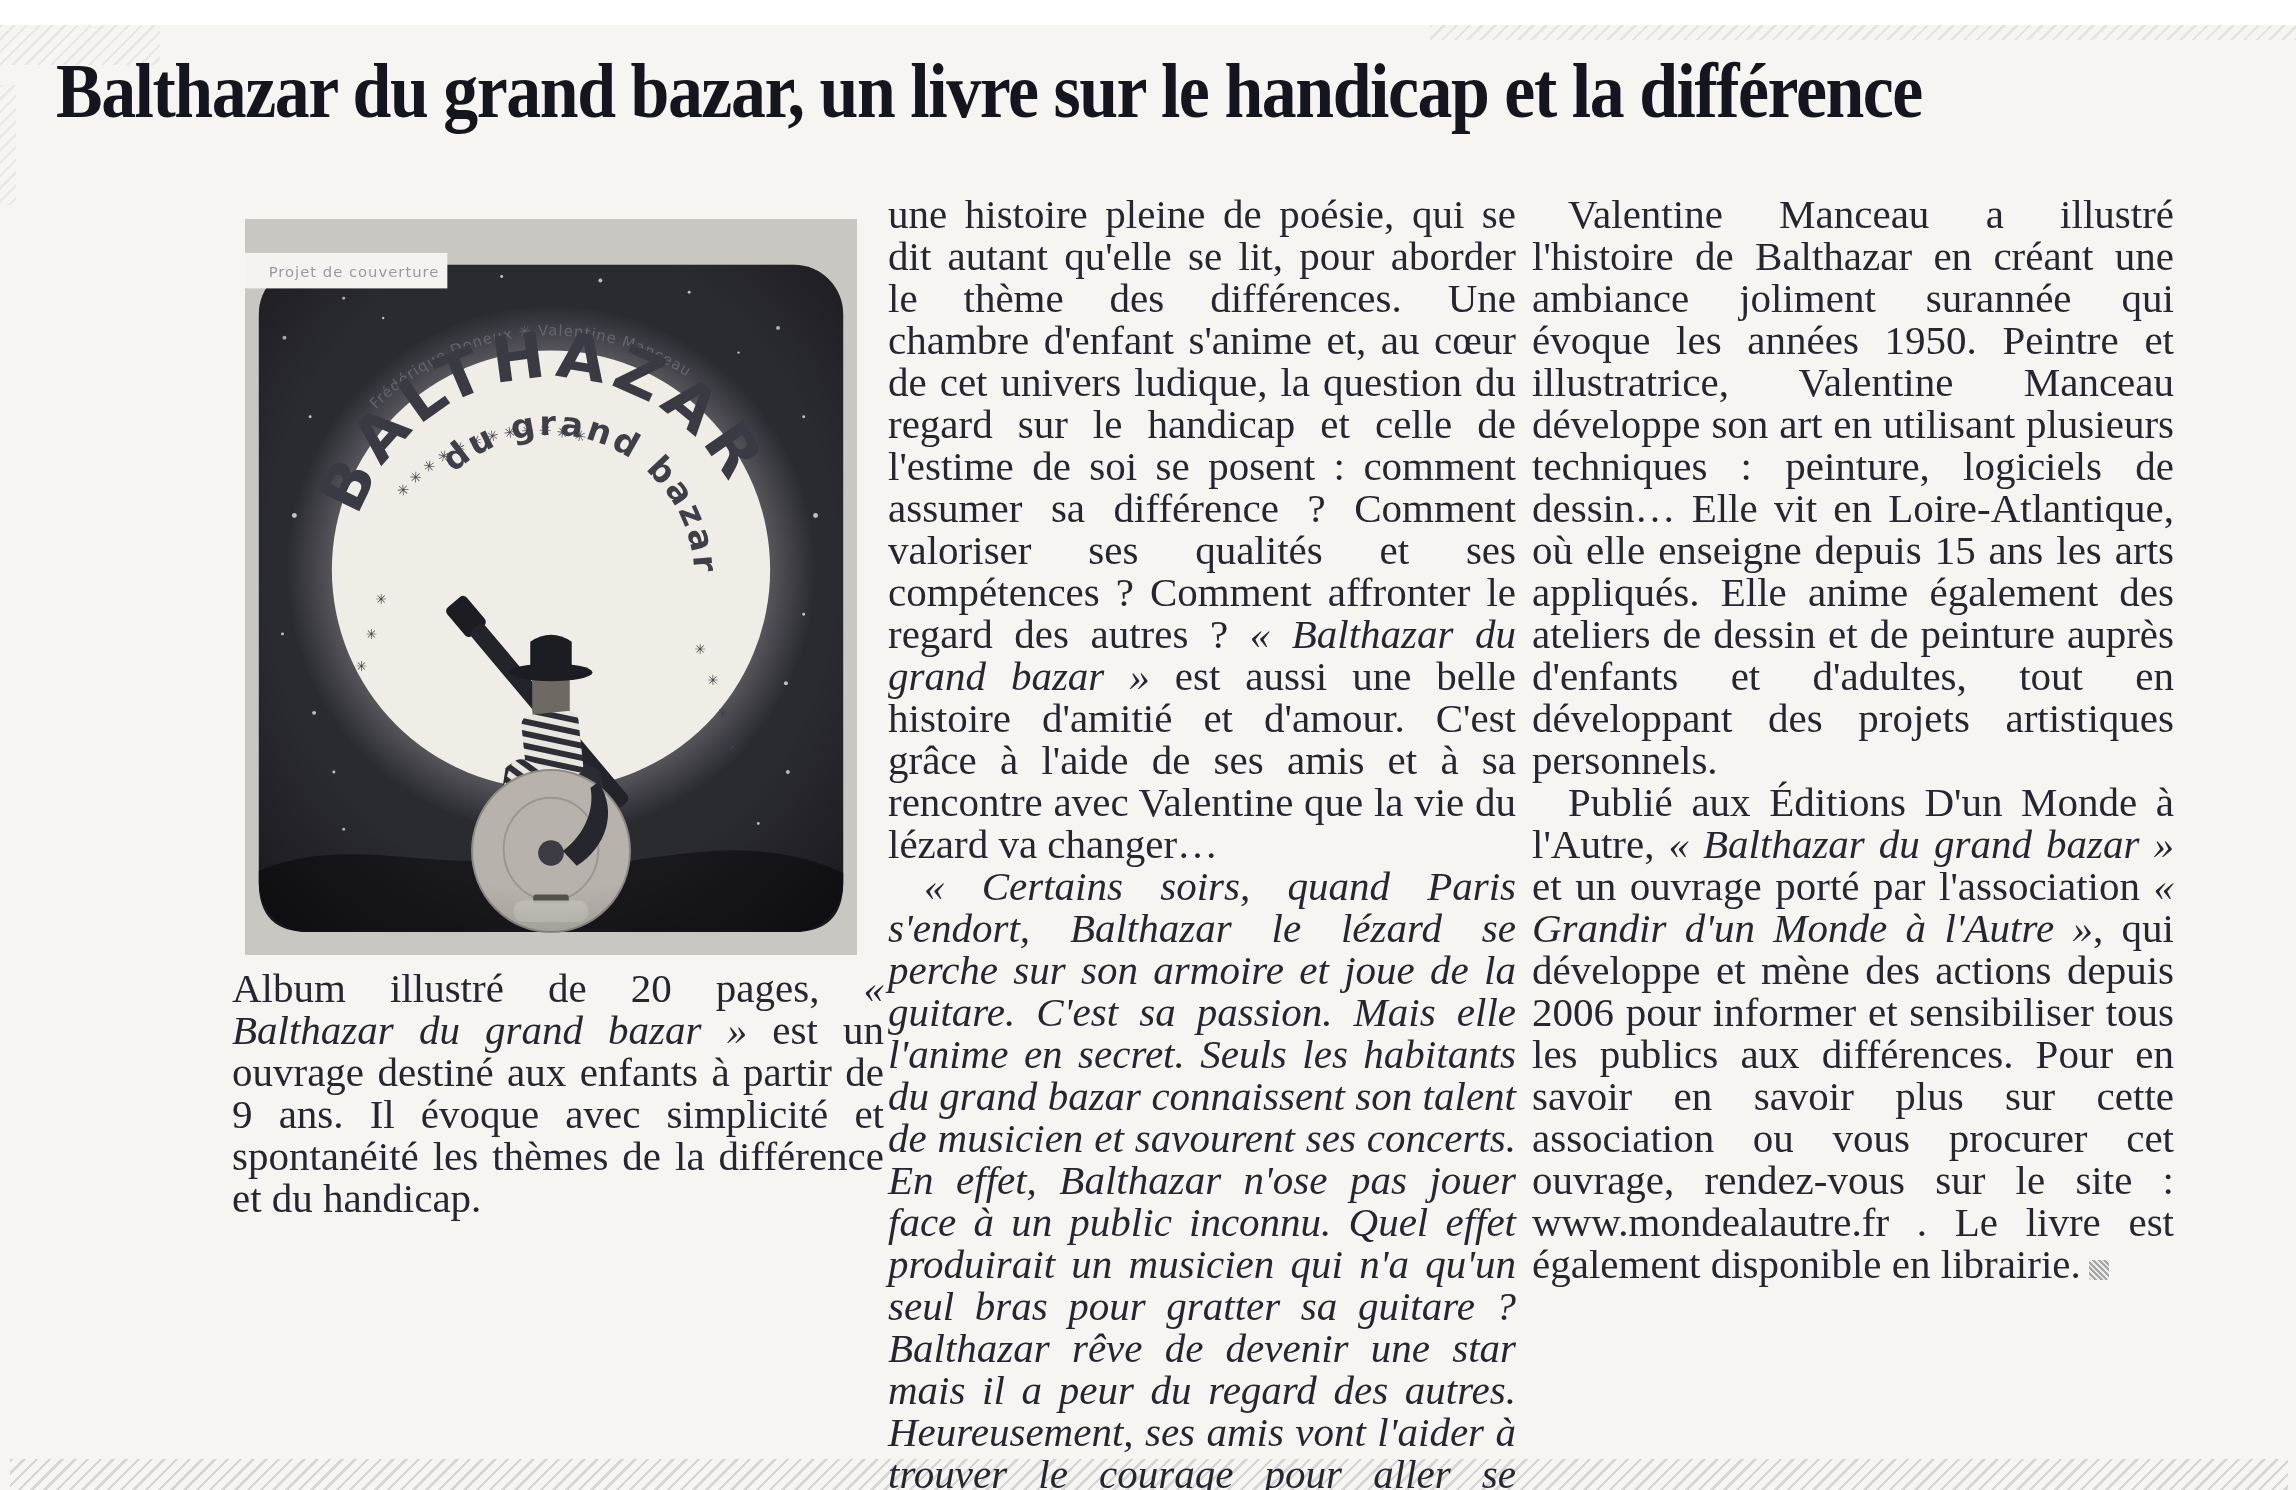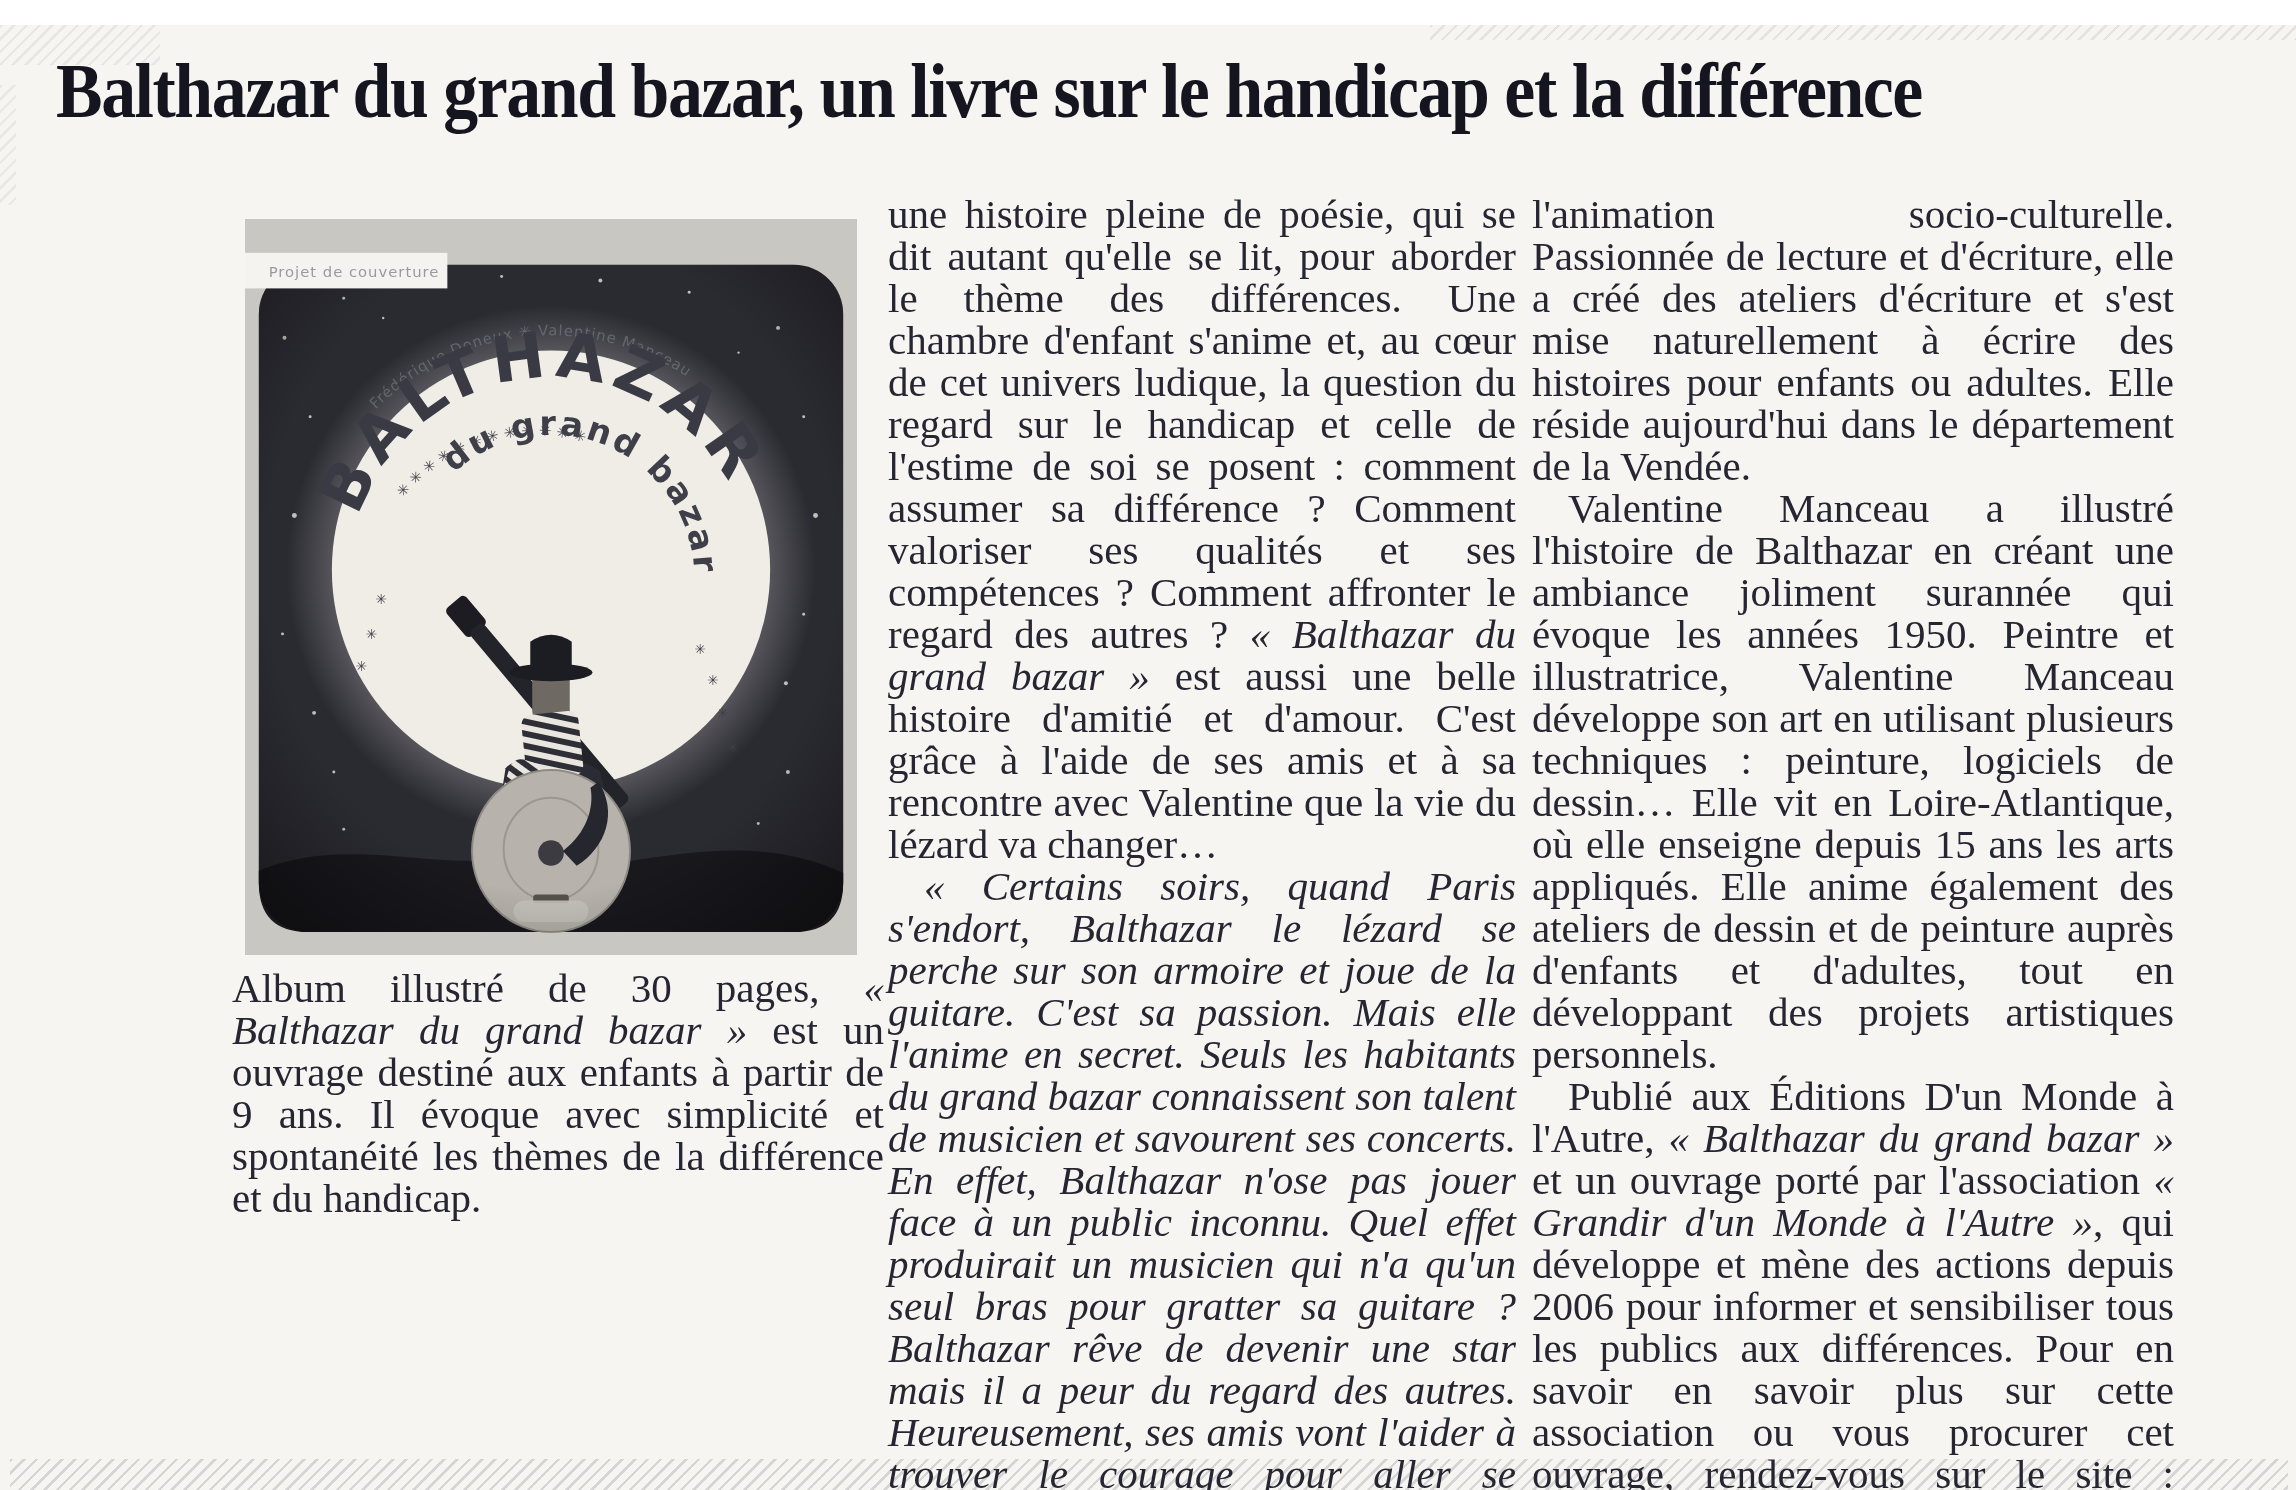--- a/index.html
+++ b/index.html
@@ -187,26 +187,25 @@
       <rect x="14" y="46" width="592" height="676" rx="50" fill="url(#vig)"></rect>
 
       <g>
         <rect x="0" y="34" width="205" height="36" fill="#f4f3ef"></rect>
         <text x="24" y="58" font-size="15" fill="#90909a" letter-spacing="1" opacity="0.9">Projet de couverture</text>
       </g>
     </svg>
   </div>
 
   <div class="col" id="col-caption">
-      <p><span>Album illustré de 30 pages, </span><em>« Balthazar du grand bazar »</em><span> est un ouvrage destiné aux enfants à partir de 9 ans. Il évoque avec simplicité et spontanéité les thèmes de la différence et du handicap.</span></p>
+      <p><span>Album illustré de 20 pages, </span><em>« Balthazar du grand bazar »</em><span> est un ouvrage destiné aux enfants à partir de 9 ans. Il évoque avec simplicité et spontanéité les thèmes de la différence et du handicap.</span></p>
     </div>
   <div class="col" id="col-middle">
       <p><span>une histoire pleine de poésie, qui se dit autant qu'elle se lit, pour aborder le thème des différences. Une chambre d'enfant s'anime et, au cœur de cet univers ludique, la question du regard sur le handicap et celle de l'estime de soi se posent : comment assumer sa différence ? Comment valoriser ses qualités et ses compétences ? Comment affronter le regard des autres ? </span><em>« Balthazar du grand bazar »</em><span> est aussi une belle histoire d'amitié et d'amour. C'est grâce à l'aide de ses amis et à sa rencontre avec Valentine que la vie du lézard va changer…</span></p>
       <p class="ind"><em>« Certains soirs, quand Paris s'endort, Balthazar le lézard se perche sur son armoire et joue de la guitare. C'est sa passion. Mais elle l'anime en secret. Seuls les habitants du grand bazar connaissent son talent de musicien et savourent ses concerts. En effet, Balthazar n'ose pas jouer face à un public inconnu. Quel effet produirait un musicien qui n'a qu'un seul bras pour gratter sa guitare ? Balthazar rêve de devenir une star mais il a peur du regard des autres. Heureusement, ses amis vont l'aider à trouver le courage pour aller se produire en-dehors du grand bazar… ».</em></p>
       <p class="ind"><span>Après des études littéraires, Passionnée Deneux, a travaillé dans le secteur de</span></p>
     </div>
   <div class="col" id="col-right">
-      <p><span>l'animation socio-culturelle. Passionnée de lecture et d'écriture, elle a créé des ateliers d'écriture et s'est mise naturellement à écrire des histoires pour enfants ou adultes. Elle réside aujourd'hui dans le département de la Vendée.</span></p>
       <p class="ind"><span>Valentine Manceau a illustré l'histoire de Balthazar en créant une ambiance joliment surannée qui évoque les années 1950. Peintre et illustratrice, Valentine Manceau développe son art en utilisant plusieurs techniques : peinture, logiciels de dessin… Elle vit en Loire-Atlantique, où elle enseigne depuis 15 ans les arts appliqués. Elle anime également des ateliers de dessin et de peinture auprès d'enfants et d'adultes, tout en développant des projets artistiques personnels.</span></p>
       <p class="ind"><span>Publié aux Éditions D'un Monde à l'Autre, </span><em>« Balthazar du grand bazar »</em><span> et un ouvrage porté par l'association </span><em>« Grandir d'un Monde à l'Autre »</em><span>, qui développe et mène des actions depuis 2006 pour informer et sensibiliser tous les publics aux différences. Pour en savoir en savoir plus sur cette association ou vous procurer cet ouvrage, rendez-vous sur le site : www.mondealautre.fr . Le livre est également disponible en librairie.</span><span class="endmark"></span></p>
     </div>
 
 </div>
 
 </body></html>

